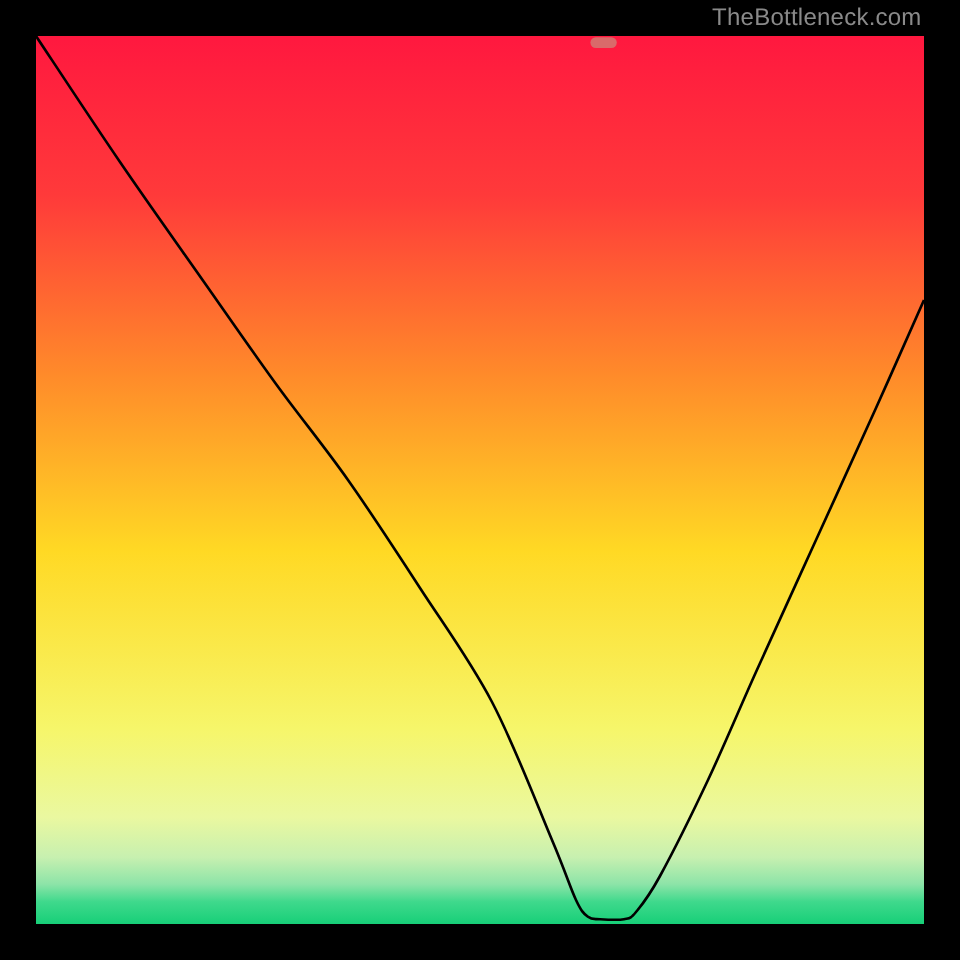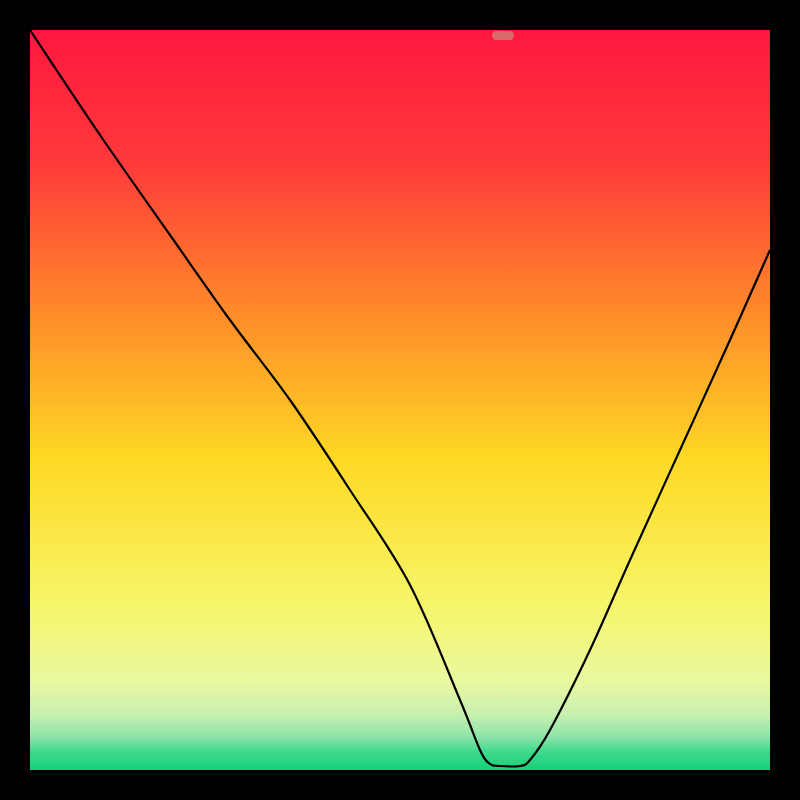--- a/index.html
+++ b/index.html
@@ -53,20 +53,21 @@
     font-family: Arial, Helvetica, sans-serif;
     font-size: 20px;
     color: #8a8a8a;
     letter-spacing: 0.2px;
   }
 </style>
 </head>
 <body>
 
 <div class="frame">
+  <div class="watermark">TheBottleneck.com</div>
 
   <div class="plot">
     <svg class="gradient" viewBox="0 0 740 740" preserveAspectRatio="none">
       <defs>
         <linearGradient id="bg" x1="0" y1="0" x2="0" y2="1">
             <stop offset="0%" stop-color="#ff183f"></stop>
             <stop offset="18%" stop-color="#ff3a3a"></stop>
             <stop offset="38%" stop-color="#ff8a2a"></stop>
             <stop offset="57.99999999999999%" stop-color="#ffd924"></stop>
             <stop offset="78%" stop-color="#f6f66a"></stop>

